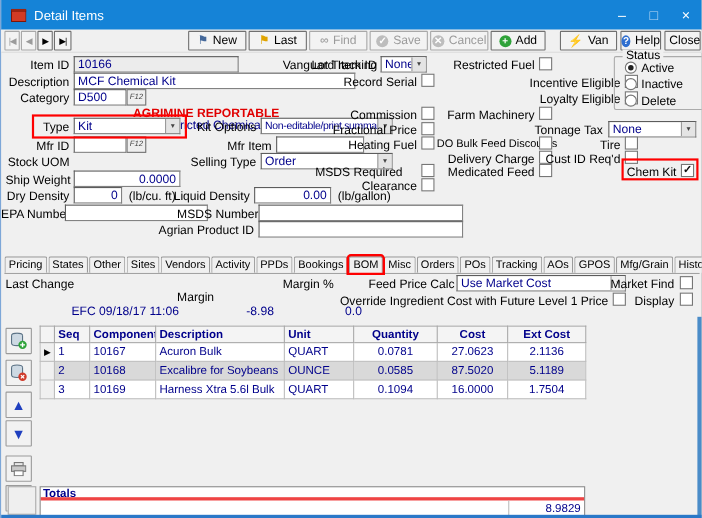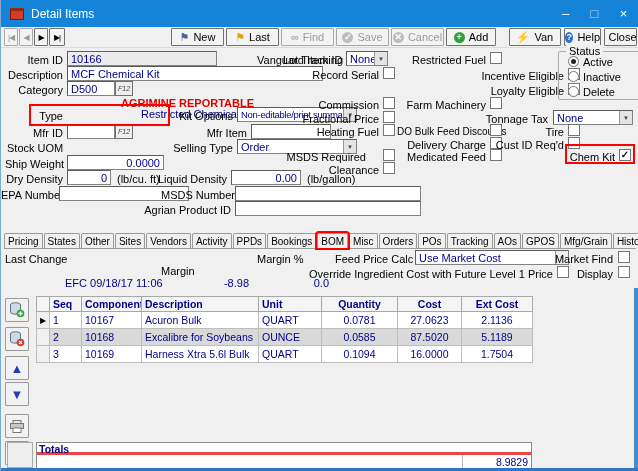--- a/index.html
+++ b/index.html
@@ -155,20 +155,21 @@
 
   <span class="lbl r" style="left:12px;top:84px;width:50px">Category</span>
   <div class="fld" style="left:66px;top:81px;width:48px">D500</div>
   <div class="lookup" style="left:114px;top:81px">F12</div>
   <span class="lbl navy" style="left:140px;top:84px">Restricted Chemical</span>
 
   <span class="lbl redtxt" style="left:120px;top:97px">AGRIMINE REPORTABLE</span>
 
   <div class="redrect" style="left:28px;top:104px;width:141px;height:22px"></div>
   <span class="lbl r" style="left:34px;top:110px;width:28px">Type</span>
+  <div class="fld combo" style="left:66px;top:107px;width:97px"><span>Kit</span><span class="arr"></span></div>
   <span class="lbl r" style="left:168px;top:110px;width:64px">Kit Options</span>
   <div class="fld combo" style="left:236px;top:107px;width:120px;font-size:9.5px;letter-spacing:-0.3px"><span>Non-editable/print summary</span><span class="arr"></span></div>
 
   <span class="lbl r" style="left:26px;top:127px;width:36px">Mfr ID</span>
   <div class="fld" style="left:66px;top:124px;width:48px"></div>
   <div class="lookup" style="left:114px;top:124px">F12</div>
   <span class="lbl r" style="left:200px;top:127px;width:46px">Mfr Item</span>
   <div class="fld" style="left:250px;top:124px;width:80px"></div>
 
   <span class="lbl r" style="left:6px;top:142px;width:56px">Stock UOM</span>

